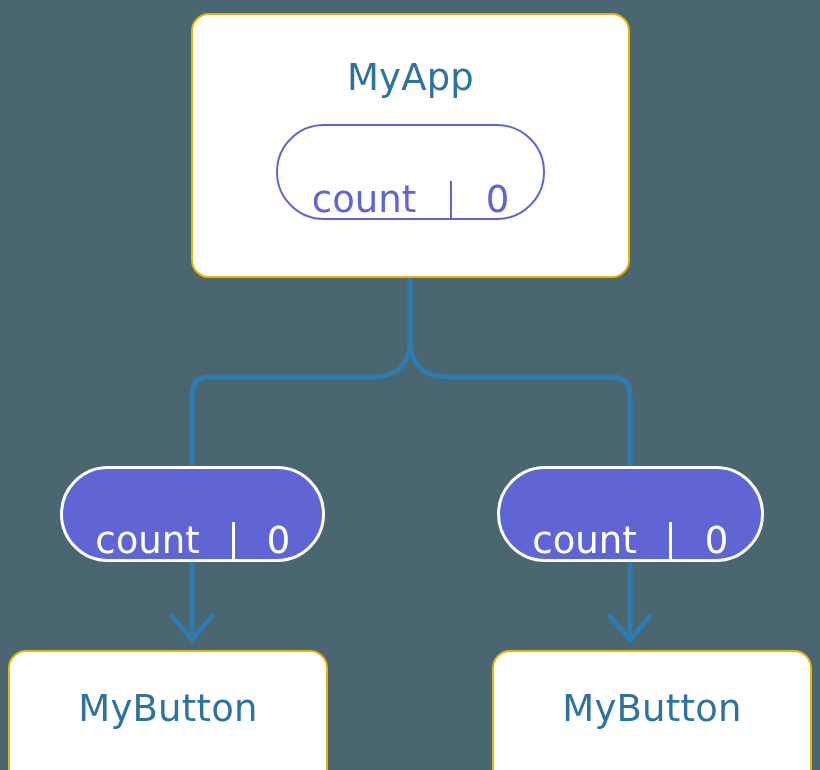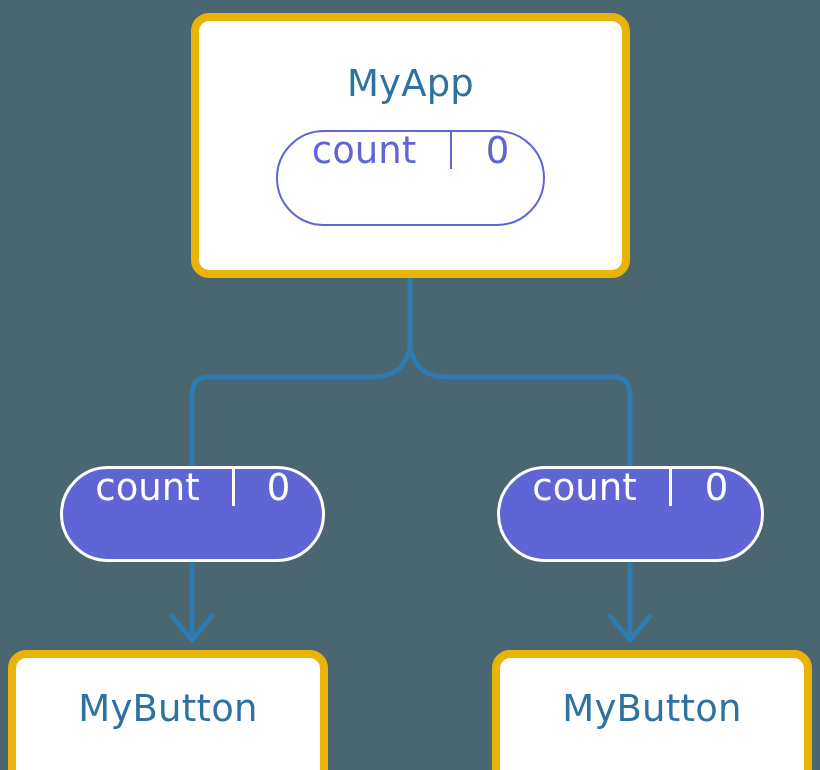--- a/index.html
+++ b/index.html
@@ -31,21 +31,21 @@
     width: 820px;
     height: 770px;
     z-index: 1;
     pointer-events: none;
   }
 
   
   .node-box {
     position: absolute;
     background: #ffffff;
-    border: 8px solid #eab308;
+    border: 2px solid #eab308;
     border-radius: 18px;
     z-index: 2;
     display: flex;
     flex-direction: column;
     align-items: center;
   }
 
   
   #myapp-box {
     left: 191px;
@@ -61,21 +61,21 @@
     font-size: 37px;
     font-weight: 400;
     letter-spacing: 0.2px;
     line-height: 1;
     user-select: none;
   }
 
   
   .pill {
     display: flex;
-    align-items: flex-start;
+    align-items: flex-end;
     border-radius: 999px;
     overflow: hidden;
     user-select: none;
   }
 
   .pill-key,
   .pill-val {
     display: flex;
     align-items: center;
     justify-content: center;

